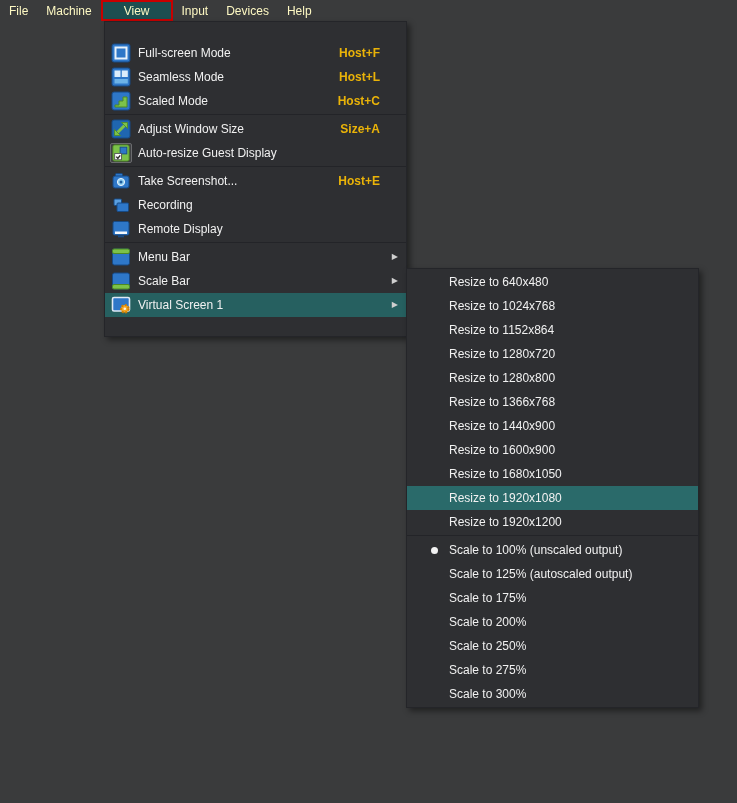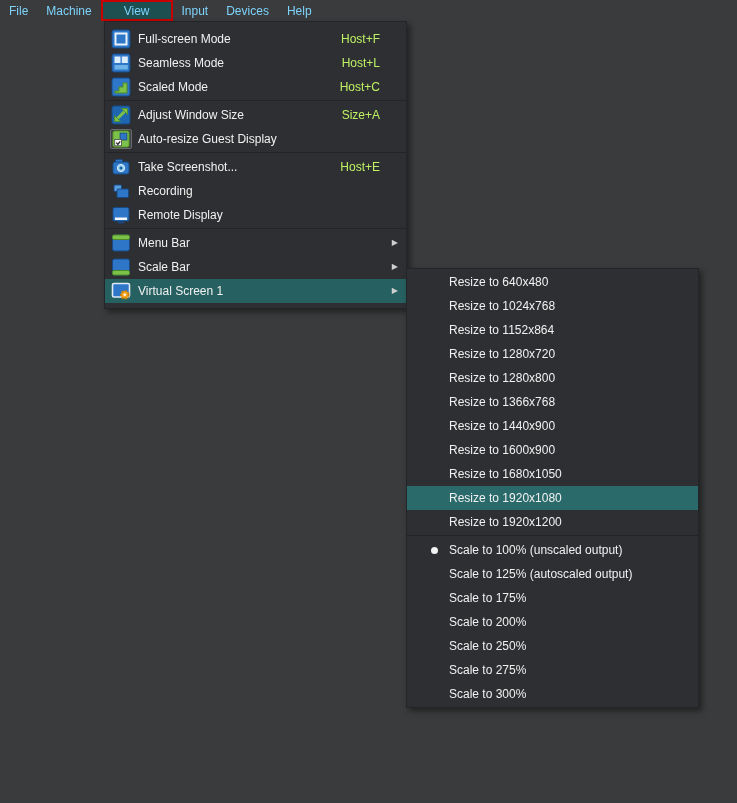--- a/index.html
+++ b/index.html
@@ -13,50 +13,50 @@
     overflow:hidden;
   }
 
   
   .menubar {
     position:absolute; top:0; left:0; right:0; height:21px;
     display:flex; align-items:stretch; background:#3a3b3c;
   }
   .mb-item {
     display:flex; align-items:center; padding:0 9px; height:21px;
-    color:#7dd3fc; cursor:default; white-space:nowrap;
+    color:#fef9c3; cursor:default; white-space:nowrap;
   }
   .mb-item.active {
     background:#1d4e50;
     border:2px solid #c80000;
     padding:0 21px;
   }
 
   
   .dropdown {
     position:absolute; left:104px; top:21px; width:303px;
     background:#2e2f32;
     border:1px solid #242529;
     box-shadow:3px 3px 6px rgba(0,0,0,0.45);
-    padding:5px 0;
+    padding:19px 0;
   }
   .mi {
     display:flex; align-items:center; height:24px; padding:0 4px 0 5px;
     white-space:nowrap;
   }
   .mi.highlight { background:#266060; }
   .ic {
     width:22px; height:20px; display:flex; align-items:center; justify-content:center;
     margin-right:6px; flex:none;
   }
   .ic.pressed {
     border:1px solid #6a6b6e; background:#3f4043; border-radius:2px;
   }
   .mi .lbl { flex:none; }
-  .sc { margin-left:auto; padding-right:22px; color:#bef264; }
+  .sc { margin-left:auto; padding-right:22px; color:#eab308;font-weight:bold; }
   .arrow {
     margin-left:auto; margin-right:4px; color:#cfcfcf; font-size:8px; line-height:1;
   }
   .sep { height:2px; border-top:1px solid #232428; margin:1px 0; }
 
   
   .submenu {
     position:absolute; left:406px; top:268px; width:293px;
     background:#2e2f32;
     border:1px solid #242529;

